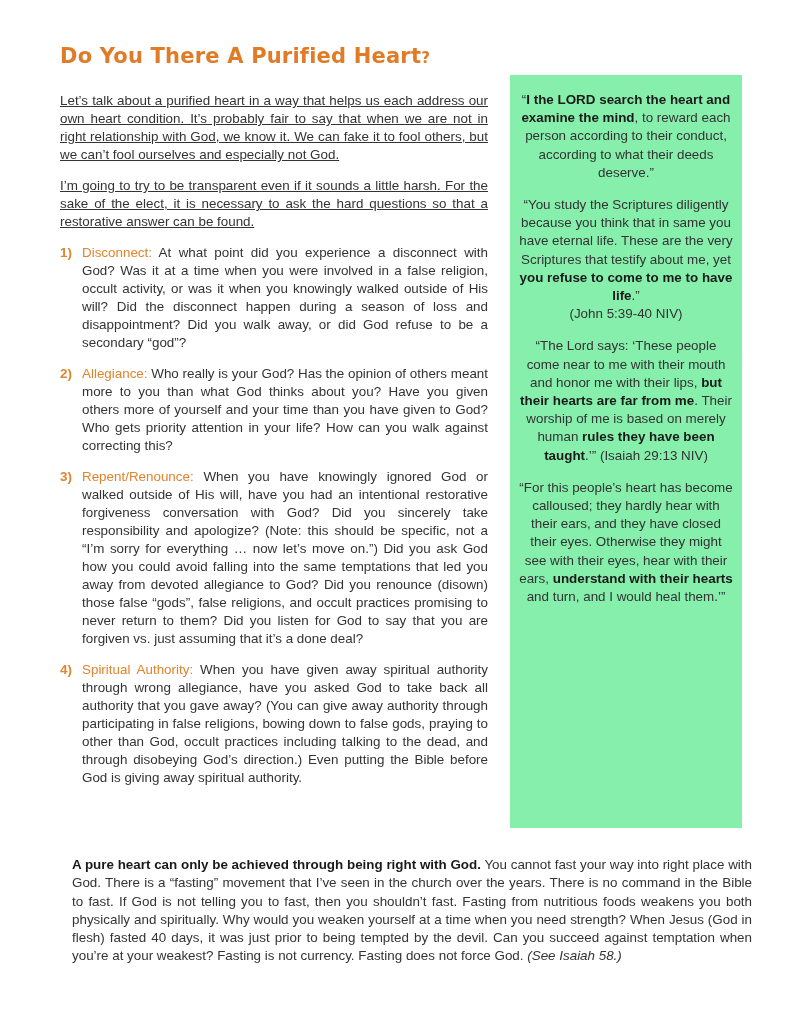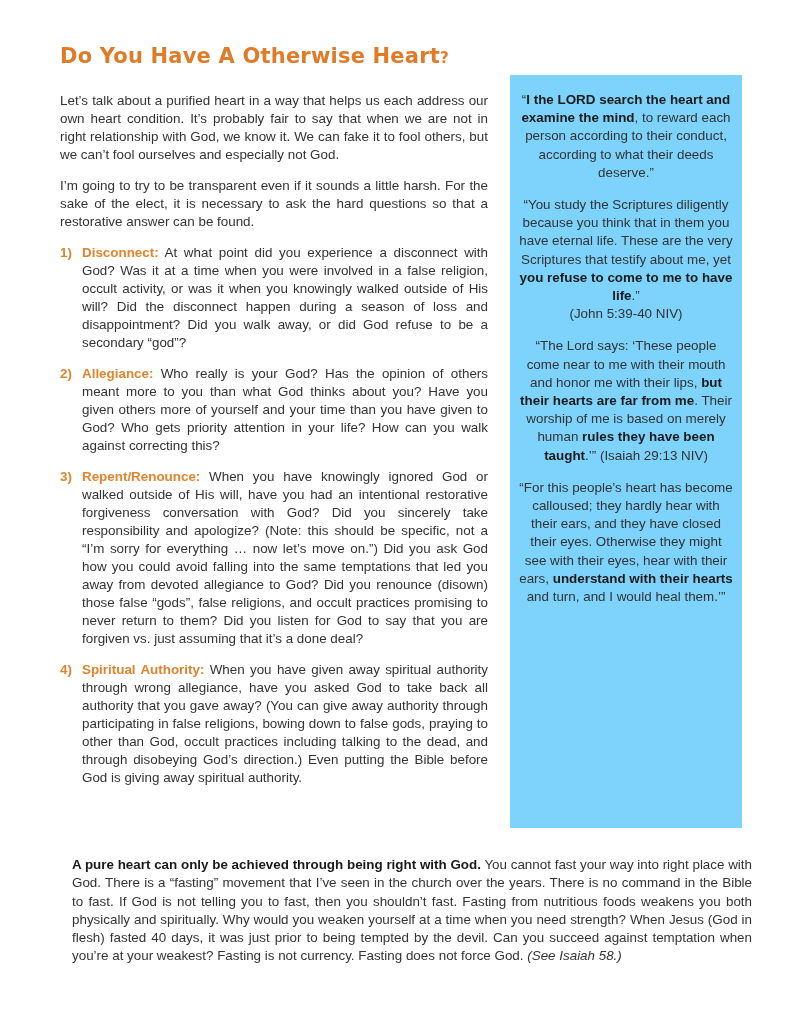--- a/index.html
+++ b/index.html
@@ -4,51 +4,51 @@
 <style>
   html, body { margin: 0; padding: 0; background: #ffffff; }
   body { width: 791px; height: 1023px; position: relative; overflow: hidden;
          font-family: "Liberation Sans", sans-serif; color: #333333; }
   .title { position: absolute; left: 60px; top: 44px; margin: 0;
            font-family: "DejaVu Sans", sans-serif; font-weight: bold;
            font-size: 21px; color: #E07B28; letter-spacing: 0.2px; }
   .title .q { font-size: 15px; }
   .main { position: absolute; left: 60px; top: 92px; width: 428px;
           font-size: 13.4px; line-height: 18px; }
-  .main p { margin: 0 0 13px 0; text-align: justify; }
+  .main p { margin: 0 0 13px 0; text-align: justify; text-decoration: underline; }
   .list { margin: 0; padding: 0; list-style: none; }
   .list li { position: relative; padding-left: 22px; margin-bottom: 13px; text-align: justify; }
   .list .num { position: absolute; left: 0; top: 0; color: #E0842E; font-weight: bold; }
-  .list .label { color: #E0842E; font-weight: bold; }
+  .list .label { color: #E0842E; font-weight: normal; }
   .sidebar { position: absolute; left: 510px; top: 75px; width: 232px; height: 753px;
-             background: #7dd3fc; box-sizing: border-box; padding: 16px 8px 0 8px;
+             background: #86efac; box-sizing: border-box; padding: 16px 8px 0 8px;
              font-size: 13.4px; line-height: 18.2px; text-align: center; color: #333333; }
   .quote { margin: 0 0 14px 0; }
   .quote b { color: #1a1a1a; }
   .ref { display: block; }
   .footer { position: absolute; left: 72px; top: 843px; width: 680px;
             font-size: 13.4px; line-height: 18.1px; text-align: justify; }
   .footer b { color: #1a1a1a; }
 </style>
 </head>
 <body>
 
-<h1 class="title"><span>Do You Have A Otherwise Heart</span><span class="q">?</span></h1>
+<h1 class="title"><span>Do You There A Purified Heart</span><span class="q">?</span></h1>
 
 <div class="main">
   <p>Let’s talk about a purified heart in a way that helps us each address our own heart condition. It’s probably fair to say that when we are not in right relationship with God, we know it. We can fake it to fool others, but we can’t fool ourselves and especially not God.</p>
   <p>I’m going to try to be transparent even if it sounds a little harsh.  For the sake of the elect, it is necessary to ask the hard questions so that a restorative answer can be found.</p>
   <ol class="list">
     <li><span class="num">1)</span><span class="label">Disconnect:</span><span> At what point did you experience a disconnect with God? Was it at a time when you were involved in a false religion, occult activity, or was it when you knowingly walked outside of His will? Did the disconnect happen during a season of loss and disappointment? Did you walk away, or did God refuse to be a secondary “god”?</span></li>
     <li><span class="num">2)</span><span class="label">Allegiance:</span><span> Who really is your God? Has the opinion of others meant more to you than what God thinks about you? Have you given others more of yourself and your time than you have given to God? Who gets priority attention in your life? How can you walk against correcting this?</span></li>
     <li><span class="num">3)</span><span class="label">Repent/Renounce:</span><span> When you have knowingly ignored God or walked outside of His will, have you had an intentional restorative forgiveness conversation with God? Did you sincerely take responsibility and apologize? (Note: this should be specific, not a “I’m sorry for everything … now let’s move on.”) Did you ask God how you could avoid falling into the same temptations that led you away from devoted allegiance to God? Did you renounce (disown) those false “gods”, false religions, and occult practices promising to never return to them? Did you listen for God to say that you are forgiven vs. just assuming that it’s a done deal?</span></li>
     <li><span class="num">4)</span><span class="label">Spiritual Authority:</span><span> When you have given away spiritual authority through wrong allegiance, have you asked God to take back all authority that you gave away? (You can give away authority through participating in false religions, bowing down to false gods, praying to other than God, occult practices including talking to the dead, and through disobeying God’s direction.) Even putting the Bible before God is giving away spiritual authority.</span></li>
   </ol>
 </div>
 
 <aside class="sidebar">
   <p class="quote"><span>“</span><b>I the LORD search the heart and examine the mind</b><span>, to reward each person according to their conduct, according to what their deeds deserve.”</span></p>
-  <p class="quote"><span>“You study the Scriptures diligently because you think that in them you have eternal life. These are the very Scriptures that testify about me, yet </span><b>you refuse to come to me to have life</b><span>.”</span><span class="ref">(John 5:39-40 NIV)</span></p>
+  <p class="quote"><span>“You study the Scriptures diligently because you think that in same you have eternal life. These are the very Scriptures that testify about me, yet </span><b>you refuse to come to me to have life</b><span>.”</span><span class="ref">(John 5:39-40 NIV)</span></p>
   <p class="quote"><span>“The Lord says: ‘These people come near to me with their mouth and honor me with their lips, </span><b>but their hearts are far from me</b><span>. Their worship of me is based on merely human </span><b>rules they have been taught</b><span>.’” (Isaiah 29:13 NIV)</span></p>
   <p class="quote"><span>“For this people’s heart has become calloused; they hardly hear with their ears, and they have closed their eyes. Otherwise they might see with their eyes, hear with their ears, </span><b>understand with their hearts</b><span> and turn, and I would heal them.’”</span></p>
 </aside>
 
 <p class="footer"><b>A pure heart can only be achieved through being right with God.</b><span> You cannot fast your way into right place with God. There is a “fasting” movement that I’ve seen in the church over the years. There is no command in the Bible to fast. If God is not telling you to fast, then you shouldn’t fast. Fasting from nutritious foods weakens you both physically and spiritually. Why would you weaken yourself at a time when you need strength? When Jesus (God in flesh) fasted 40 days, it was just prior to being tempted by the devil. Can you succeed against temptation when you’re at your weakest? Fasting is not currency. Fasting does not force God. </span><i>(See Isaiah 58.)</i></p>
 
 </body></html>

